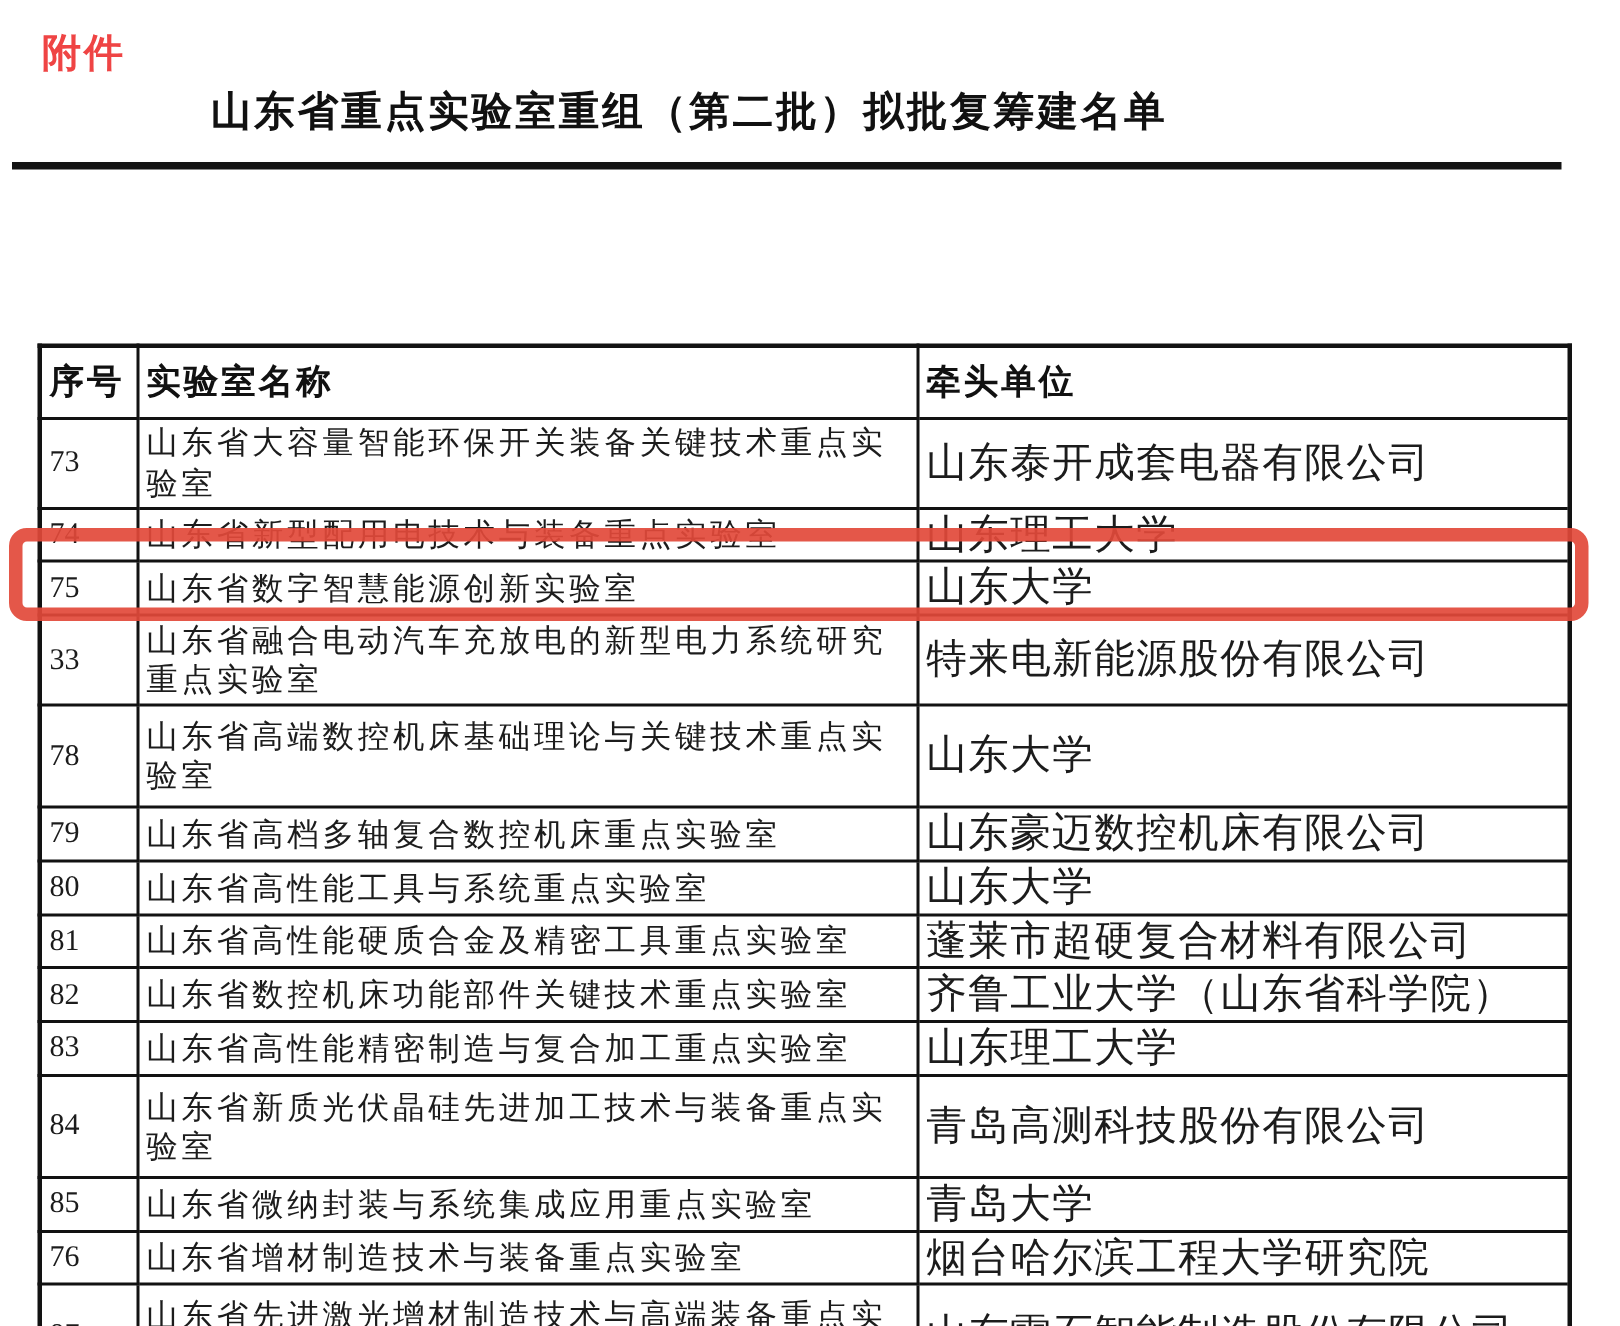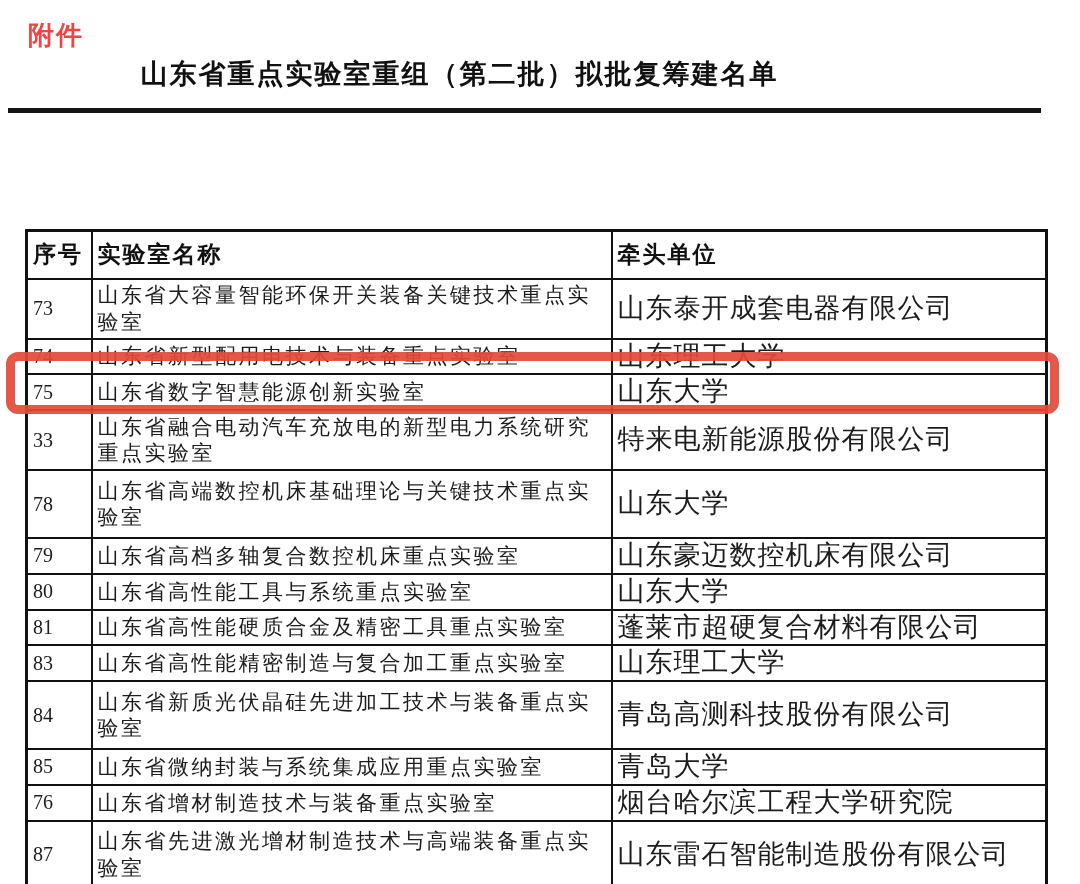--- a/index.html
+++ b/index.html
@@ -106,20 +106,25 @@
     <tr class="h29">
       <td class="no-cell">80</td>
       <td class="lab-cell">山东省高性能工具与系统重点实验室</td>
       <td class="unit-cell">山东大学</td>
     </tr>
     <tr class="h28">
       <td class="no-cell">81</td>
       <td class="lab-cell">山东省高性能硬质合金及精密工具重点实验室</td>
       <td class="unit-cell">蓬莱市超硬复合材料有限公司</td>
     </tr>
+    <tr class="h28">
+      <td class="no-cell">82</td>
+      <td class="lab-cell">山东省数控机床功能部件关键技术重点实验室</td>
+      <td class="unit-cell">齐鲁工业大学（山东省科学院）</td>
+    </tr>
     <tr class="h29">
       <td class="no-cell">83</td>
       <td class="lab-cell">山东省高性能精密制造与复合加工重点实验室</td>
       <td class="unit-cell">山东理工大学</td>
     </tr>
     <tr class="h58">
       <td class="no-cell">84</td>
       <td class="lab-cell">山东省新质光伏晶硅先进加工技术与装备重点实验室</td>
       <td class="unit-cell">青岛高测科技股份有限公司</td>
     </tr>

